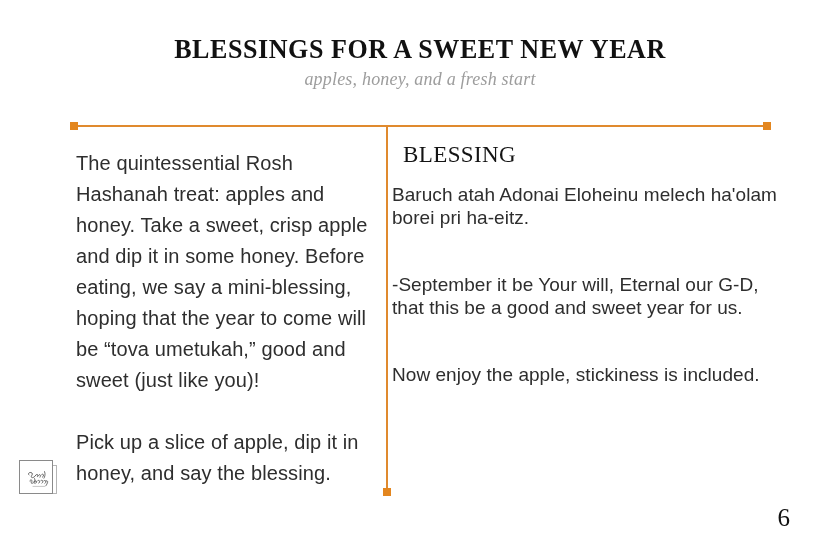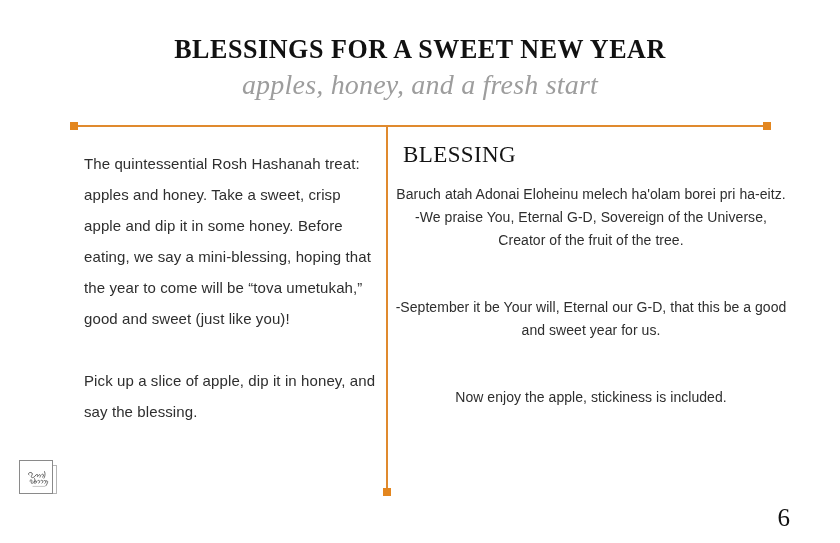--- a/index.html
+++ b/index.html
@@ -35,21 +35,21 @@
     white-space: nowrap;
   }
   .subtitle {
     position: absolute;
     left: 0;
     top: 69px;
     width: 840px;
     text-align: center;
     font-family: "Liberation Serif", "DejaVu Serif", serif;
     font-style: italic;
-    font-size: 28px;
+    font-size: 18px;
     letter-spacing: 0.2px;
     color: #9d9d9d;
     white-space: nowrap;
   }
 
   
   .rule-h {
     position: absolute;
     left: 74px;
     top: 125px;
@@ -71,24 +71,24 @@
     height: 8px;
     background: #e3861f;
   }
   .dot-left  { left: 70px;  top: 122px; }
   .dot-right { left: 763px; top: 122px; }
   .dot-bottom{ left: 383px; top: 488px; }
 
   
   .left-col {
     position: absolute;
-    left: 84px;
+    left: 76px;
     top: 148px;
     width: 296px;
-    font-size: 15px;
+    font-size: 20px;
     line-height: 31px;
     color: #2e2e2e;
     letter-spacing: 0.1px;
   }
   .left-col p { margin: 0; }
   .left-col p + p { margin-top: 31px; }
 
   
   .blessing-label {
     position: absolute;
@@ -97,22 +97,22 @@
     font-family: "Liberation Serif", "DejaVu Serif", serif;
     font-size: 23px;
     letter-spacing: 0.4px;
     color: #141414;
   }
   .right-col {
     position: absolute;
     left: 392px;
     top: 183px;
     width: 398px;
-    text-align: center;
-    font-size: 14px;
+    text-align: left;
+    font-size: 19px;
     line-height: 23px;
     color: #2e2e2e;
     letter-spacing: 0.05px;
   }
   .right-col .blk { margin: 0; }
   .gap-1 { height: 44px; }
   .gap-2 { height: 44px; }
 
   
   .logo {
@@ -175,21 +175,20 @@
 
   <div class="left-col">
     <p>The quintessential Rosh Hashanah treat: apples and honey. Take a sweet, crisp apple and dip it in some honey. Before eating, we say a mini-blessing, hoping that the year to come will be “tova umetukah,” good and sweet (just like you)!</p>
     <p>Pick up a slice of apple, dip it in honey, and say the blessing.</p>
   </div>
 
   <div class="blessing-label">BLESSING</div>
 
   <div class="right-col">
     <p class="blk">Baruch atah Adonai Eloheinu melech ha'olam borei pri ha-eitz.</p>
-    <p class="blk">-We praise You, Eternal G-D, Sovereign of the Universe, Creator of the fruit of the tree.</p>
     <div class="gap-1"></div>
     <p class="blk">-September it be Your will, Eternal our G-D, that this be a good and sweet year for us.</p>
     <div class="gap-2"></div>
     <p class="blk">Now enjoy the apple, stickiness is included.</p>
   </div>
 
   <div class="logo">
     <div class="logo-frame2"></div>
     <div class="logo-frame"></div>
     <svg class="logo-script" width="34" height="32" viewBox="0 0 34 32">

